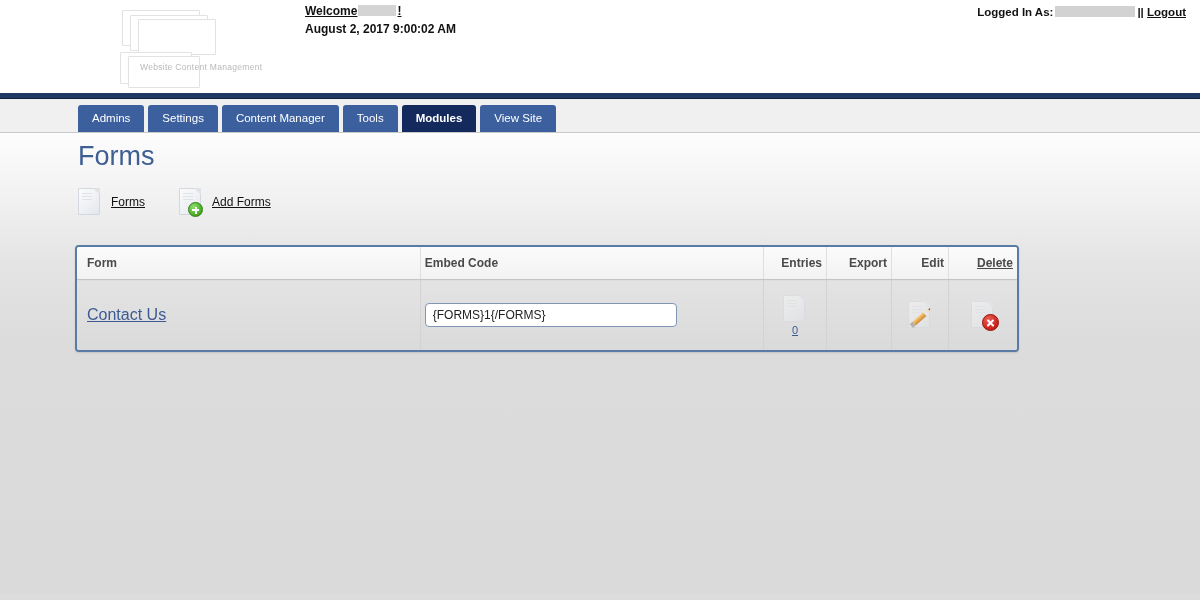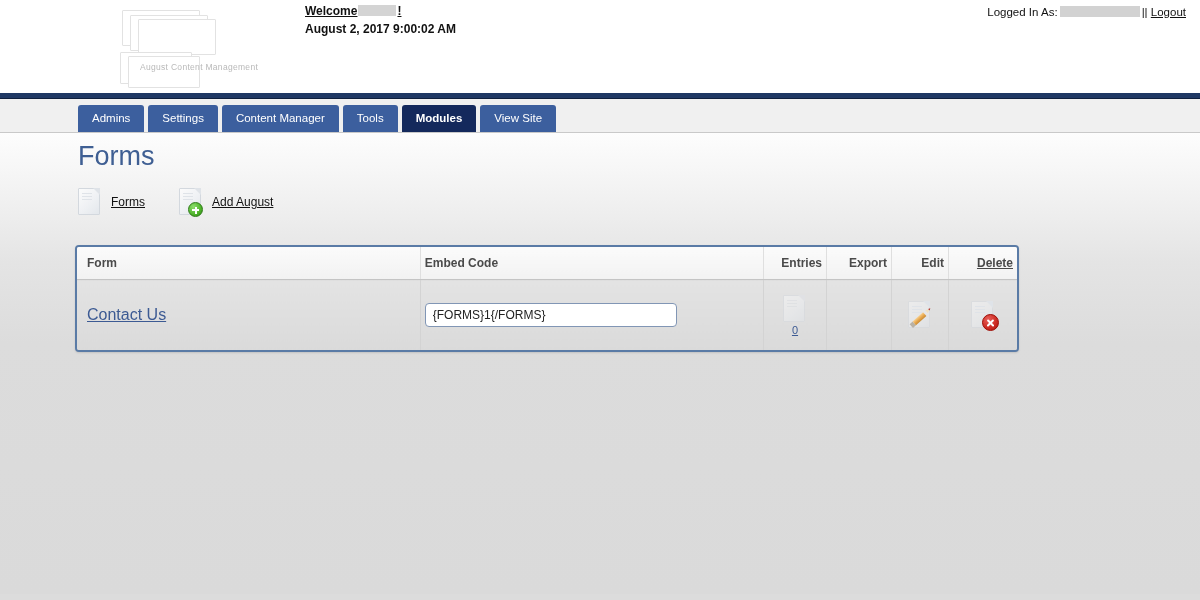--- a/index.html
+++ b/index.html
@@ -115,20 +115,21 @@
   }
 
   .login-block {
     position: absolute;
     right: 14px;
     top: 4px;
     text-align: right;
     font-size: 11.5px;
     color: #111;
     line-height: 17px;
+    font-weight: bold;
   }
   .redact-wide {
     display: inline-block;
     width: 80px;
     height: 11px;
     background: #d2d2d2;
     vertical-align: -1px;
     margin: 0 2px;
   }
   .logout-link {
@@ -412,21 +413,21 @@
 <div class="header">
 
   <div class="logo-wrap">
     <div class="logo-pages">
       <div class="pg pg1"></div>
       <div class="pg pg2"></div>
       <div class="pg pg3"></div>
       <div class="pg pg4"></div>
       <div class="pg pg5"></div>
     </div>
-    <div class="logo-tag">August Content Management</div>
+    <div class="logo-tag">Website Content Management</div>
   </div>
 
   <div class="welcome-block">
     <div class="welcome-line">
       <span class="welcome-link">Welcome</span><span class="redact"></span><span class="welcome-link">!</span>
     </div>
     <div class="date-line">August 2, 2017 9:00:02 AM</div>
   </div>
 
   <div class="login-block">
@@ -473,21 +474,21 @@
       <span class="doc-icon">
         <span class="doc-body"></span>
         <span class="doc-fold"></span>
         <span class="doc-lines">
             <i></i>
             <i></i>
             <i></i>
           </span>
         <span class="badge-plus"></span>
       </span>
-      <span class="action-label">Add August</span>
+      <span class="action-label">Add Forms</span>
     </div>
 
   </div>
 
   <div class="table-wrap">
     <table class="forms">
       <thead>
         <tr>
           <th>Form</th>
           <th class="divider" style="text-align:left;">Embed Code</th>

